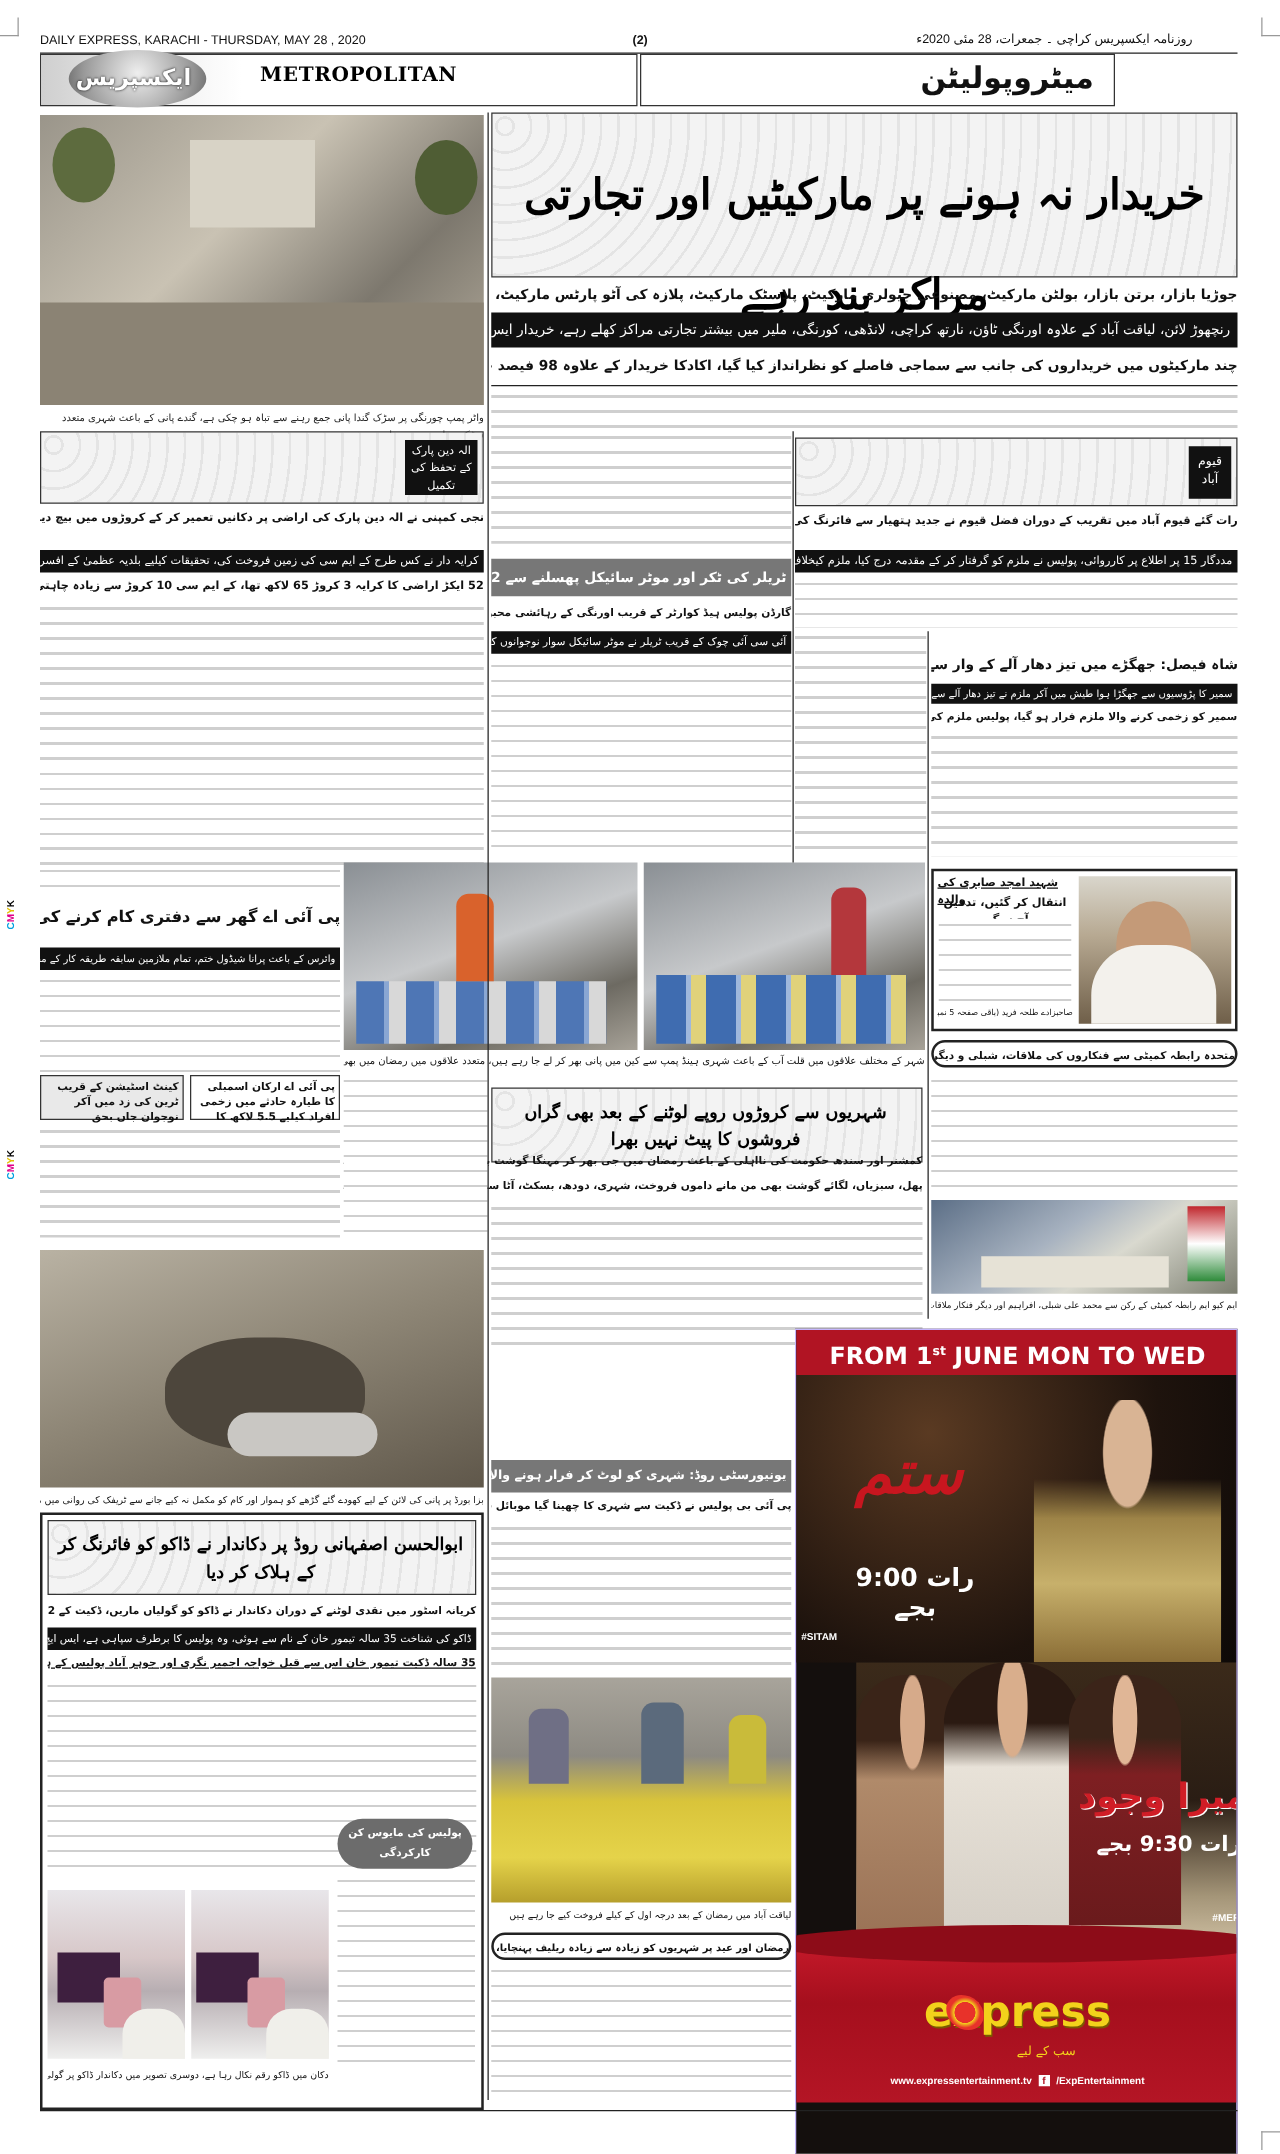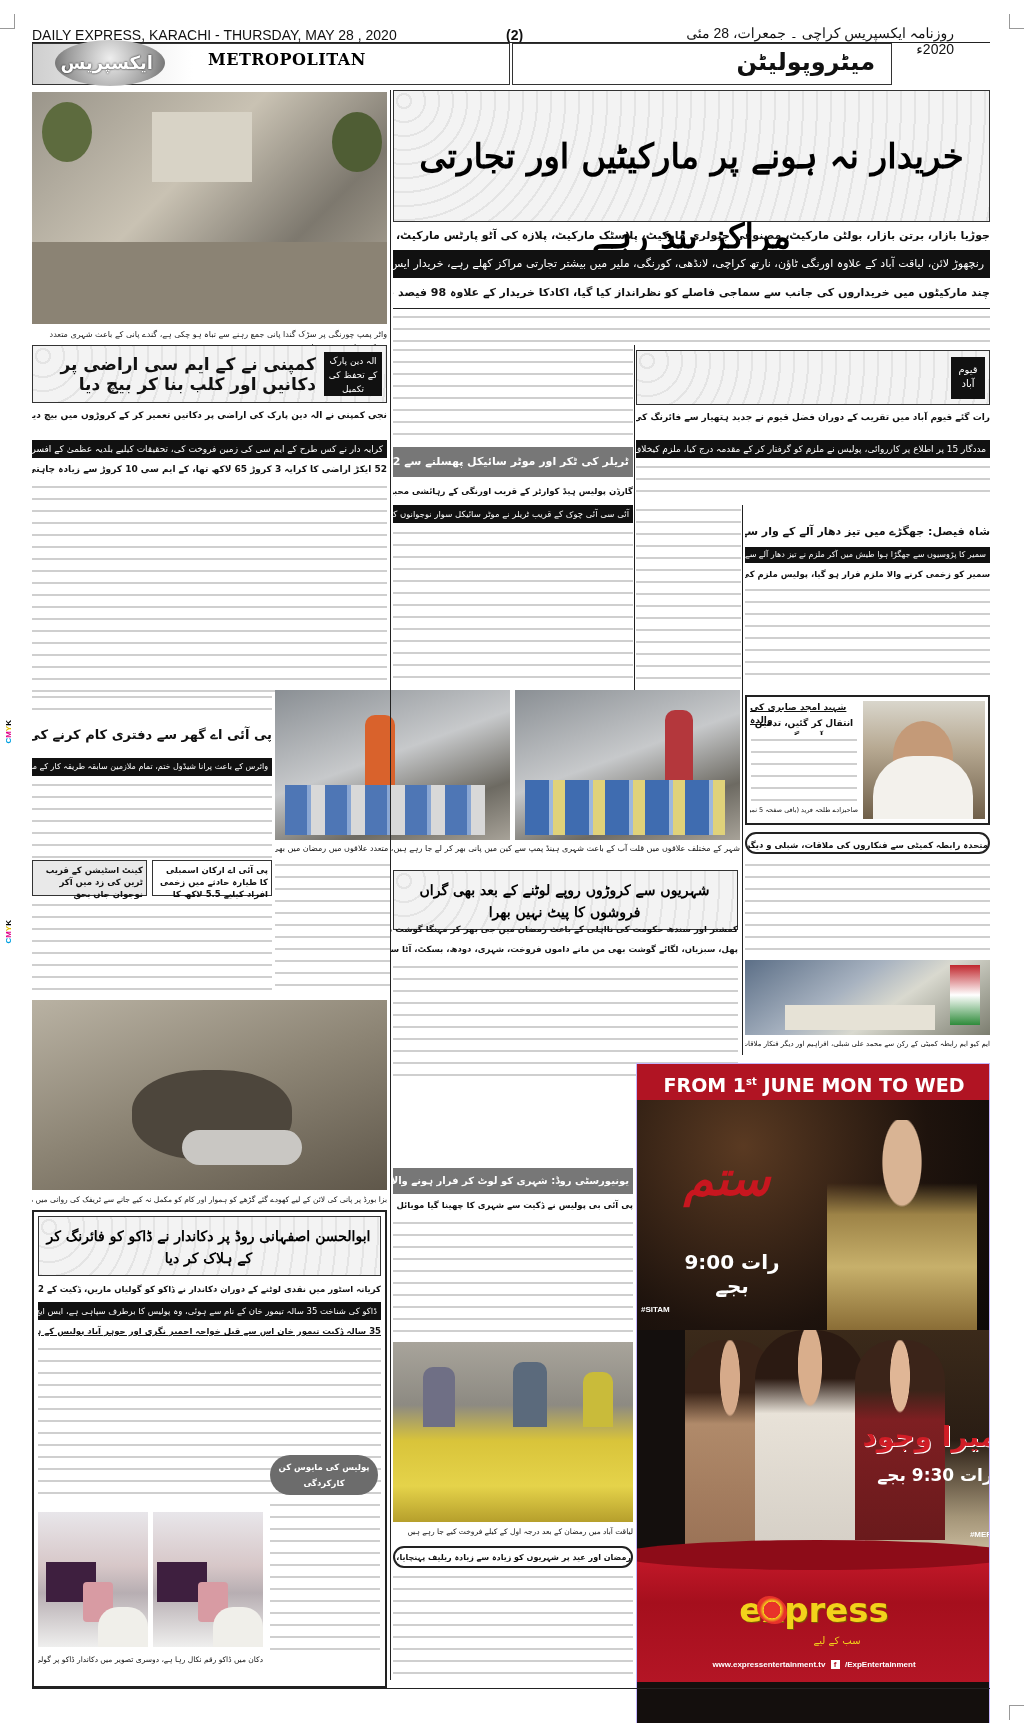--- a/index.html
+++ b/index.html
@@ -1,20 +1,20 @@
 <!DOCTYPE html>
 <html><head>
 <meta charset="utf-8">
 <style>
   html,body{margin:0;padding:0;background:#fff;}
   body{width:1024px;height:1723px;position:relative;overflow:hidden;font-family:"DejaVu Sans",sans-serif;color:#111;}
   .abs{position:absolute;}
   .rtl{direction:rtl;text-align:right;}
   .crop{position:absolute;width:14px;height:14px;border:1px solid #999;}
-  .topline{font-family:"Liberation Sans",sans-serif;font-size:14px;}
+  .topline{font-family:"Liberation Sans",sans-serif;font-size:10px;}
   .box{border:1px solid #333;box-sizing:border-box;}
   .rule{background:#222;}
   .photo{background:linear-gradient(135deg,#9a958a,#c9c2b3 40%,#7d786e 70%,#b5ad9d);}
   .photo2{background:linear-gradient(160deg,#8a8f94,#c7c9cb 45%,#6d6a62 75%,#a7a298);}
   .photo3{background:linear-gradient(145deg,#5c6f87,#a7b2c0 40%,#d9d9cf 60%,#7b7d6f);}
   .photo4{background:linear-gradient(180deg,#d9d6cc,#b7a992 40%,#6f5f49);}
   .cap{font-size:9px;line-height:13px;color:#222;}
   .textcol{background:repeating-linear-gradient(180deg,#fff 0 4px,#cfcfcf 4px 6px,#fff 6px 12px);}
   .hl-big{font-family:"DejaVu Serif",serif;font-weight:bold;color:#000;}
   .blackbar{background:#111;color:#fff;}
@@ -62,21 +62,20 @@
   <div class="abs rtl hl-big" style="right:10px;top:25px;width:575px;font-size:34px;line-height:80px;text-align:center;">خریدار نہ ہونے پر مارکیٹیں اور تجارتی مراکز بند رہے</div>
 </div>
 <div class="abs rtl" style="left:393px;top:227px;width:597px;font-size:11px;line-height:18px;font-weight:bold;white-space:nowrap;overflow:hidden;">جوڑیا بازار، برتن بازار، بولٹن مارکیٹ، مصنوعی جیولری مارکیٹ، پلاسٹک مارکیٹ، پلازہ کی آٹو پارٹس مارکیٹ، اسٹیل مارکیٹ، میرٹھ روڈ کی مارکیٹیں نہ کھل سکیں</div>
 <div class="abs rtl blackbar" style="left:393px;top:250px;width:597px;height:28px;font-size:11px;line-height:28px;padding-right:6px;box-sizing:border-box;white-space:nowrap;overflow:hidden;">رنچھوڑ لائن، لیاقت آباد کے علاوہ اورنگی ٹاؤن، نارتھ کراچی، لانڈھی، کورنگی، ملیر میں بیشتر تجارتی مراکز کھلے رہے، خریدار ایس او پیز پر عمل کریں، عتیق میر</div>
 <div class="abs rtl" style="left:393px;top:284px;width:597px;font-size:11px;line-height:18px;font-weight:bold;white-space:nowrap;overflow:hidden;">چند مارکیٹوں میں خریداروں کی جانب سے سماجی فاصلے کو نظرانداز کیا گیا، اکادکا خریدار کے علاوہ 98 فیصد خریداروں نے حفاظتی ماسک پہننا بھی گوارہ نہیں کیا</div>
 <div class="abs rule" style="left:393px;top:308px;width:597px;height:1px;"></div>
 
 <div class="abs textcol" style="left:393px;top:312px;width:597px;height:32px;"></div>
 
 <div class="abs box pattern" style="left:32px;top:345px;width:355px;height:58px;">
-  <div class="abs rtl" style="right:70px;top:8px;width:275px;font-size:17px;font-weight:bold;line-height:20px;">کمپنی نے کے ایم سی اراضی پر دکانیں اور کلب بنا کر بیچ دیا</div>
   <div class="abs blackbar rtl" style="right:4px;top:6px;width:58px;height:44px;font-size:9px;line-height:14px;text-align:center;padding:2px;box-sizing:border-box;">الہ دین پارک کے تحفظ کی تکمیل</div>
 </div>
 <div class="abs rtl" style="left:32px;top:408px;width:355px;font-size:9px;line-height:14px;font-weight:bold;white-space:nowrap;overflow:hidden;">نجی کمپنی نے الہ دین پارک کی اراضی پر دکانیں تعمیر کر کے کروڑوں میں بیچ دیں، پویلین اینڈ کلب میں لائف ٹائم ممبر شپ دی گئی</div>
 <div class="abs rtl blackbar" style="left:32px;top:440px;width:355px;height:18px;font-size:9px;line-height:18px;padding-right:4px;box-sizing:border-box;white-space:nowrap;overflow:hidden;">کرایہ دار نے کس طرح کے ایم سی کی زمین فروخت کی، تحقیقات کیلیے بلدیہ عظمیٰ کے افسران طلب</div>
 <div class="abs rtl" style="left:32px;top:462px;width:355px;font-size:9px;line-height:14px;font-weight:bold;white-space:nowrap;overflow:hidden;">52 ایکڑ اراضی کا کرایہ 3 کروڑ 65 لاکھ تھا، کے ایم سی 10 کروڑ سے زیادہ چاہتی ہے، سینیٹر کی زیر صدارت اجلاس میں فیصلہ ہو گا</div>
 <div class="abs textcol" style="left:32px;top:482px;width:355px;height:210px;"></div>
 
 <div class="abs textcol" style="left:393px;top:345px;width:240px;height:90px;"></div>
 <div class="abs box pattern" style="left:636px;top:350px;width:354px;height:55px;">
   <div class="abs blackbar rtl" style="right:4px;top:6px;width:34px;height:42px;font-size:10px;line-height:14px;text-align:center;padding-top:6px;box-sizing:border-box;">قیوم آباد</div>

